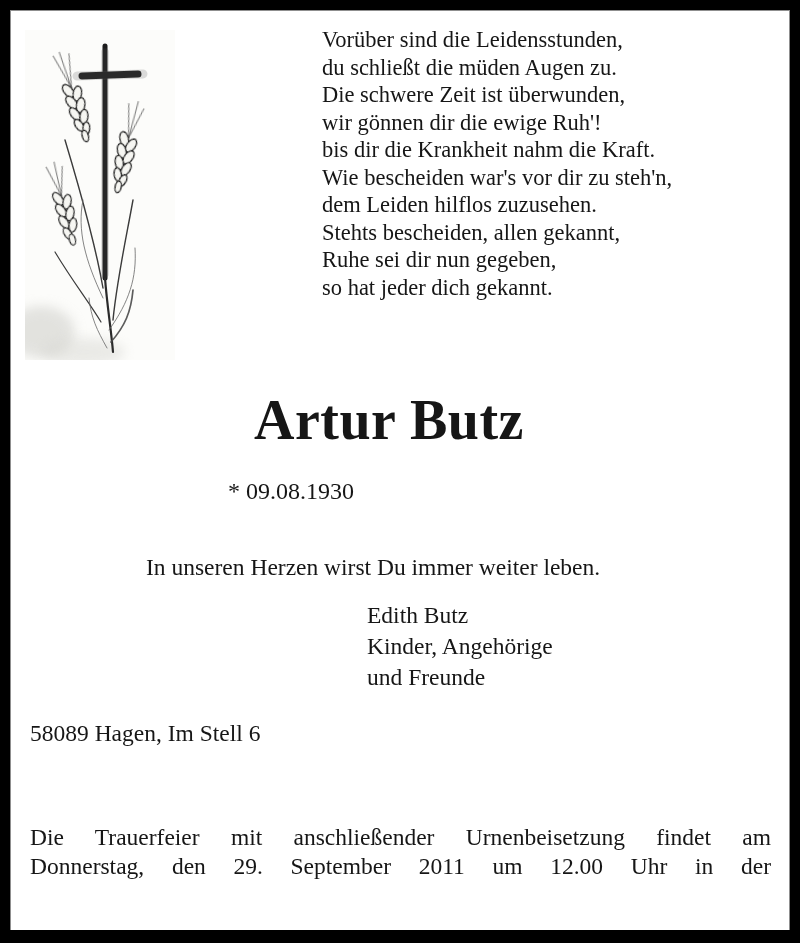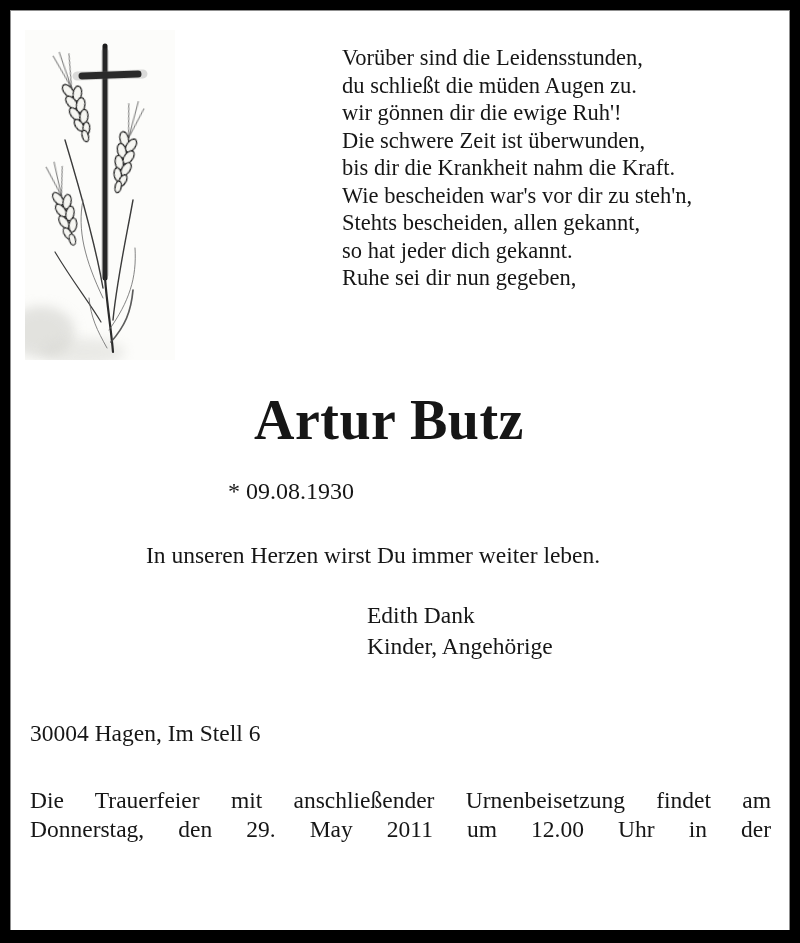--- a/index.html
+++ b/index.html
@@ -21,48 +21,48 @@
                 inset 0 0 0 11px #8f8f8f;
   }
   .frame-bottom {
     position: absolute; left: 0; right: 0; bottom: 0; height: 13px;
     background: var(--frame, #000); z-index: 51; pointer-events: none;
   }
   .artwork {
     position: absolute; left: 25px; top: 30px; width: 150px; height: 330px;
   }
   .poem {
-    position: absolute; left: 322px; top: 44px;
-    font-size: 22.5px; line-height: 27.5px; white-space: nowrap; margin-left: 20px;
+    position: absolute; left: 322px; top: 26px;
+    font-size: 22.5px; line-height: 27.5px; white-space: nowrap;
   }
   .name {
     position: absolute; left: 0; right: 0; top: 392px;
     text-align: center; transform: translateX(-11px);
     font-size: 56px; line-height: 1; font-weight: bold;
     letter-spacing: 0.5px;
   }
   .dates {
     position: absolute; left: 228px; top: 477px;
     display: flex; gap: 57px;
     font-size: 24px; line-height: 28px; white-space: nowrap;
   }
   .tribute {
-    position: absolute; left: 146px; top: 540px;
+    position: absolute; left: 146px; top: 552px;
     font-size: 23.5px; line-height: 30px; white-space: nowrap;
   }
   .mourners {
     position: absolute; left: 367px; top: 600px;
     font-size: 23.5px; line-height: 31px; white-space: nowrap;
   }
   .address {
     position: absolute; left: 30px; top: 719px;
     font-size: 23.5px; line-height: 28px; white-space: nowrap;
   }
   .funeral {
-    position: absolute; left: 30px; top: 786px; width: 741px;
+    position: absolute; left: 30px; top: 823px; width: 741px;
     font-size: 23.5px; line-height: 28.5px;
   }
   .funeral .just { text-align: justify; text-align-last: justify; }
 </style>
 </head>
 <body>
 
 <div class="page">
 
   <div class="artwork">
@@ -145,44 +145,46 @@
         <ellipse transform="rotate(-18 -3 40)" cx="-3" cy="40" rx="3.6" ry="6.8"></ellipse>
         <ellipse transform="rotate(18 3 45)" cx="3" cy="45" rx="3.4" ry="6.4"></ellipse>
         <ellipse cx="0" cy="52" rx="3" ry="5.8"></ellipse>
       </g>
     </svg>
   </div>
 
   <div class="poem">
     <div class="poem-line">Vorüber sind die Leidensstunden,</div>
     <div class="poem-line">du schließt die müden Augen zu.</div>
+    <div class="poem-line">Die schwere Zeit ist überwunden,</div>
     <div class="poem-line">wir gönnen dir die ewige Ruh'!</div>
-    <div class="poem-line">Die schwere Zeit ist überwunden,</div>
     <div class="poem-line">bis dir die Krankheit nahm die Kraft.</div>
     <div class="poem-line">Wie bescheiden war's vor dir zu steh'n,</div>
+    <div class="poem-line">dem Leiden hilflos zuzusehen.</div>
     <div class="poem-line">Stehts bescheiden, allen gekannt,</div>
+    <div class="poem-line">Ruhe sei dir nun gegeben,</div>
     <div class="poem-line">so hat jeder dich gekannt.</div>
-    <div class="poem-line">Ruhe sei dir nun gegeben,</div>
   </div>
 
   <h1 class="name">Artur Butz</h1>
 
   <div class="dates">
     <span>* 09.08.1930</span>
   </div>
 
   <div class="tribute">In unseren Herzen wirst Du immer weiter leben.</div>
 
   <div class="mourners">
-    <div>Edith Dank</div>
+    <div>Edith Butz</div>
     <div>Kinder, Angehörige</div>
+    <div>und Freunde</div>
   </div>
 
-  <div class="address">30004 Hagen, Im Stell 6</div>
+  <div class="address">58089 Hagen, Im Stell 6</div>
 
   <div class="funeral">
     <div class="just">Die Trauerfeier mit anschließender Urnenbeisetzung findet am</div>
-    <div class="just">Donnerstag, den 29. May 2011 um 12.00 Uhr in der</div>
+    <div class="just">Donnerstag, den 29. September 2011 um 12.00 Uhr in der</div>
   </div>
 
   <div class="frame"></div>
   <div class="frame-bottom"></div>
 </div>
 
 </body></html>

